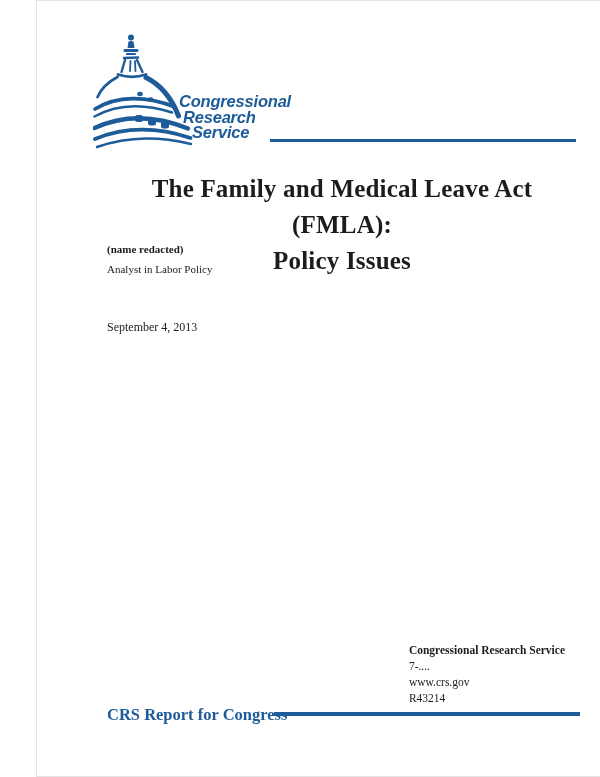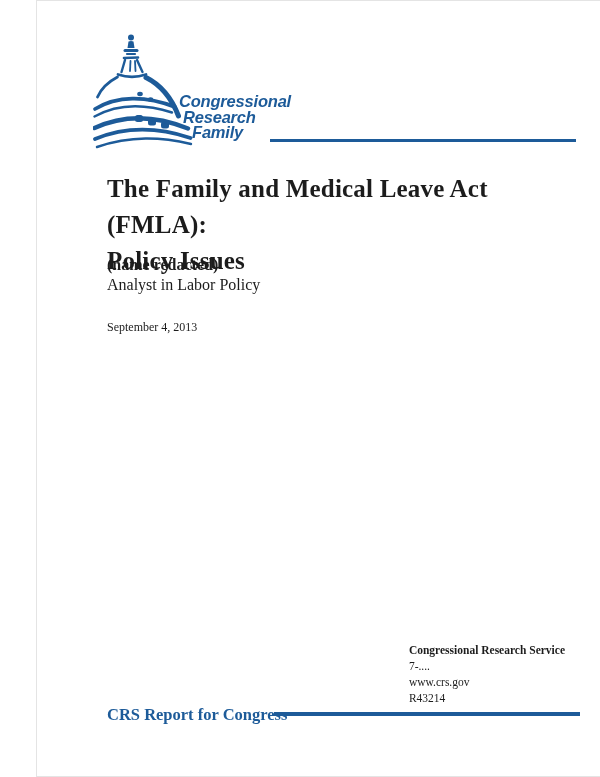--- a/index.html
+++ b/index.html
@@ -32,24 +32,25 @@
     position:absolute; left:233px; top:138px;
     width:306px; height:3px; background:#1d5b99;
   }
 
   
   .report-title {
     position:absolute; left:70px; top:170px;
     width:470px;
     font-size:25px; font-weight:bold; line-height:36px;
     letter-spacing:0.2px;
+    text-align:center;
   }
   .author-block {
-    position:absolute; left:70px; top:254px;
-    font-size:16px; line-height:20px;
+    position:absolute; left:70px; top:238px;
+    font-size:11px; line-height:20px;
   }
   .author-name { font-weight:bold; }
   .report-date {
     position:absolute; left:70px; top:319px;
     font-size:12px;
   }
 
   
   .info-block {
     position:absolute; right:70px; top:641px;
@@ -111,21 +112,21 @@
         <path d="M1.5,97 C32,83 64,85 95,97.5" stroke-width="4.4"></path>
         <path d="M2,108 C35,94.5 66,96.5 97.5,107" stroke-width="3.8"></path>
         <path d="M4,116 C38,104.5 68,106 98,113" stroke-width="2.4"></path>
       </g>
     </svg>
   </div>
 
   <div class="logo-wordmark">
     <div class="line1">Congressional</div>
     <div class="line2">Research</div>
-    <div class="line3">Family</div>
+    <div class="line3">Service</div>
   </div>
 
   <div class="header-rule"></div>
 
   <div class="report-title">
     <div>The Family and Medical Leave Act (FMLA):</div>
     <div>Policy Issues</div>
   </div>
 
   <div class="author-block">

